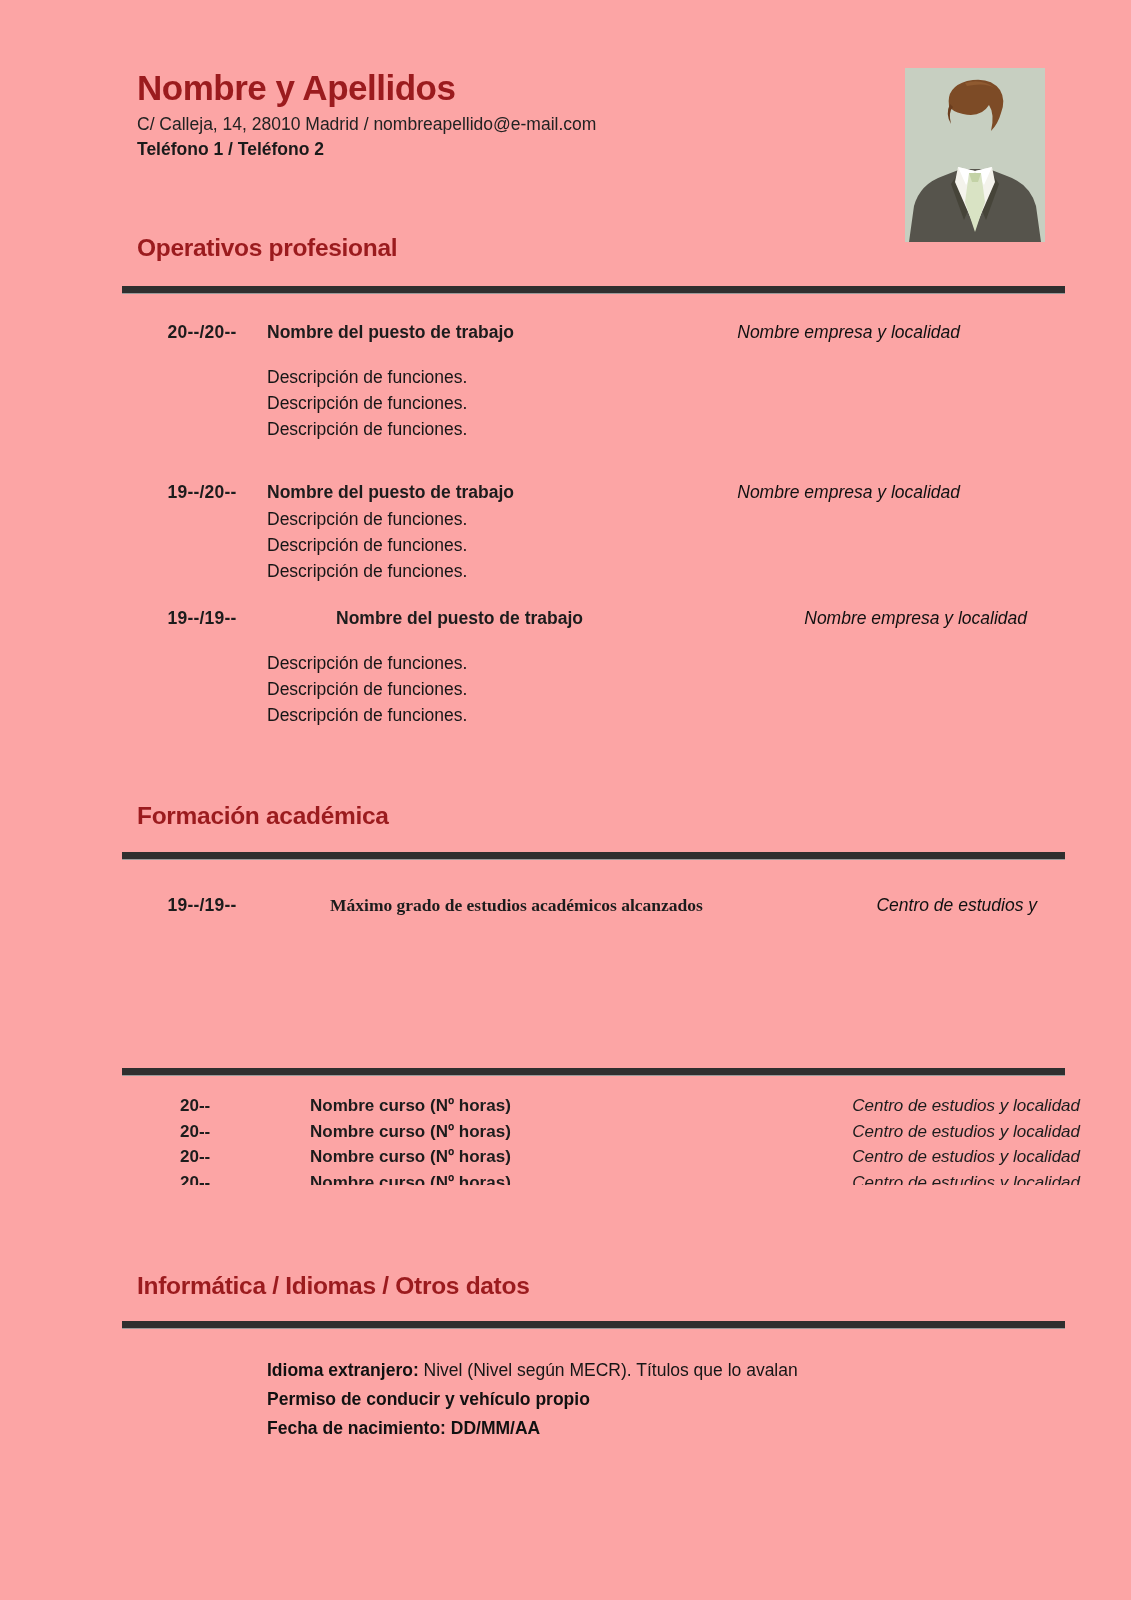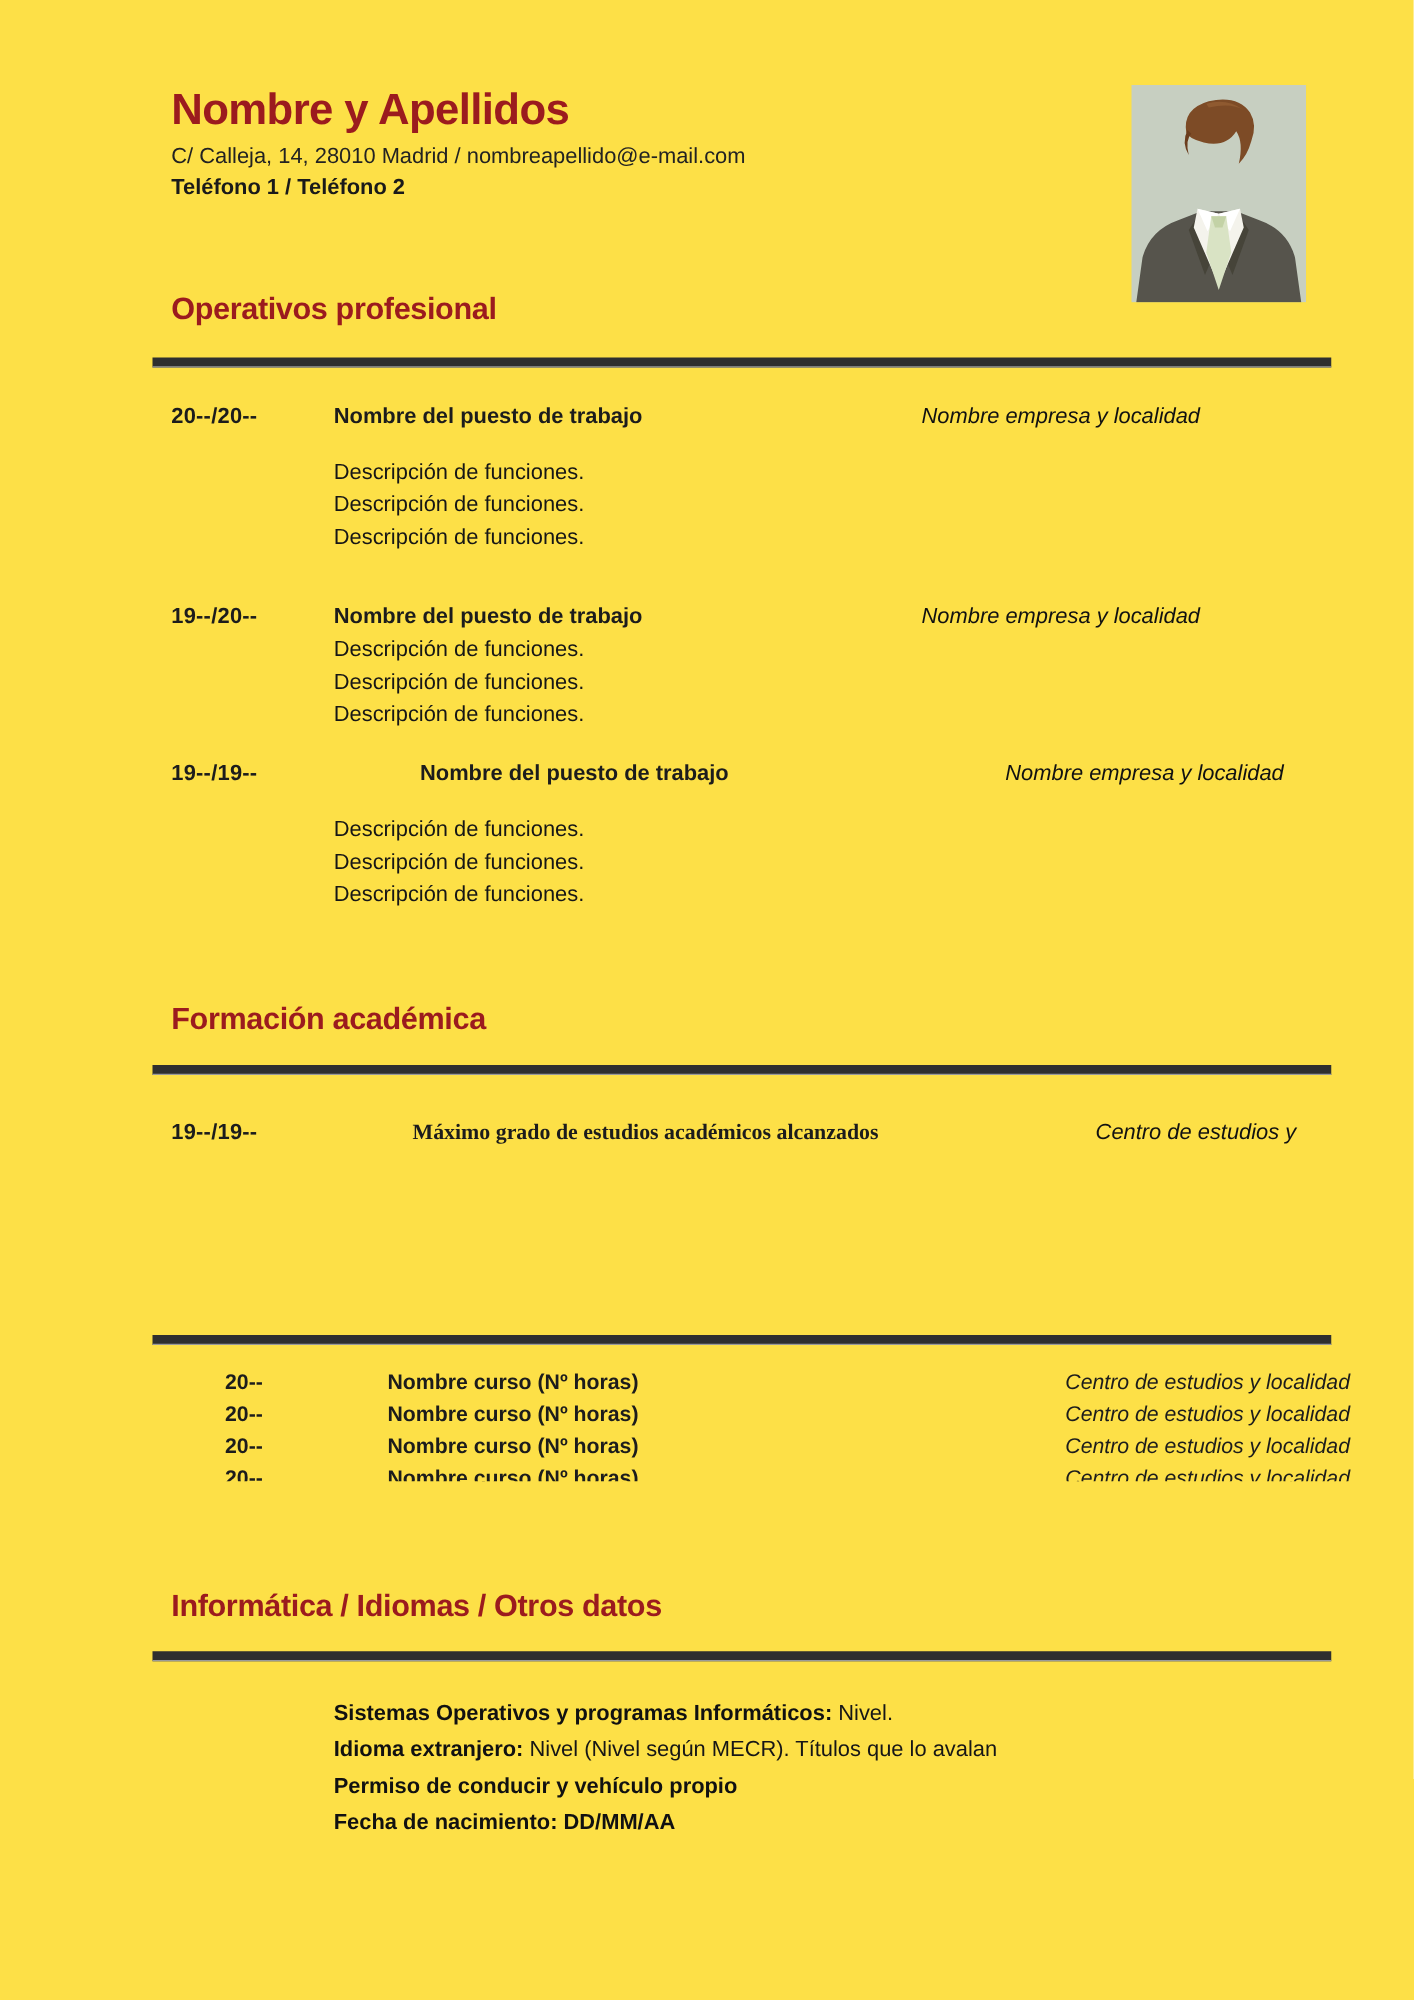--- a/index.html
+++ b/index.html
@@ -2,21 +2,21 @@
 <html><head>
 <meta charset="utf-8">
 <style>
   * { margin: 0; padding: 0; box-sizing: border-box; }
   html, body { background: #ffffff; }
   body { font-family: "Liberation Sans", sans-serif; color: #1c1c1c; }
   .page {
     position: relative;
     width: 1131px;
     height: 1600px;
-    background: #fde047;
+    background: #fca5a5;
     overflow: hidden;
     margin: 0 auto;
   }
   
   .name {
     position: absolute; left: 137px; top: 68px;
     font-size: 35px; font-weight: bold; letter-spacing: -0.5px;
     color: #9b1b1e;
   }
   .address {
@@ -41,21 +41,21 @@
   .rule {
     position: absolute; left: 122px; width: 943px; height: 8px;
     background: #2f2f2f;
     border-bottom: 1px solid #9a9a9a;
   }
   .row {
     position: absolute; left: 137px; width: 928px;
     display: flex; align-items: baseline;
     font-size: 17.5px; line-height: 25px;
   }
-  .dates { flex: 0 0 130px; font-weight: bold; letter-spacing: 0.2px; }
+  .dates { flex: 0 0 130px; font-weight: bold; letter-spacing: 0.2px; text-align: center; }
   .role  { flex: 1 1 auto; font-weight: bold; }
   .company {
     flex: 0 0 auto; margin-left: auto;
     font-style: italic; font-weight: normal; color: #111;
   }
   .mr-105 { margin-right: 105px; }
   .mr-38  { margin-right: 38px; }
   .mr-28  { margin-right: 28px; }
   .indent-69 { padding-left: 69px; }
   .indent-63 { padding-left: 63px; font-family: Liberation Serif, serif; }
@@ -184,19 +184,18 @@
       <span class="course-year">20--</span>
       <span class="course-name">Nombre curso (Nº horas)</span>
       <span class="course-center">Centro de estudios y localidad</span>
     </div>
   </div>
 
   <div class="sec-title" style="top:1272px">Informática / Idiomas / Otros datos</div>
   <div class="rule" style="top:1321px"></div>
 
   <div class="other-lines">
-    <div><b>Sistemas Operativos y programas Informáticos:</b><span> Nivel.</span></div>
     <div><b>Idioma extranjero:</b><span> Nivel (Nivel según MECR). Títulos que lo avalan</span></div>
     <div><b>Permiso de conducir y vehículo propio</b><span></span></div>
     <div><b>Fecha de nacimiento: DD/MM/AA</b><span></span></div>
   </div>
 
 </div>
 
 </body></html>

